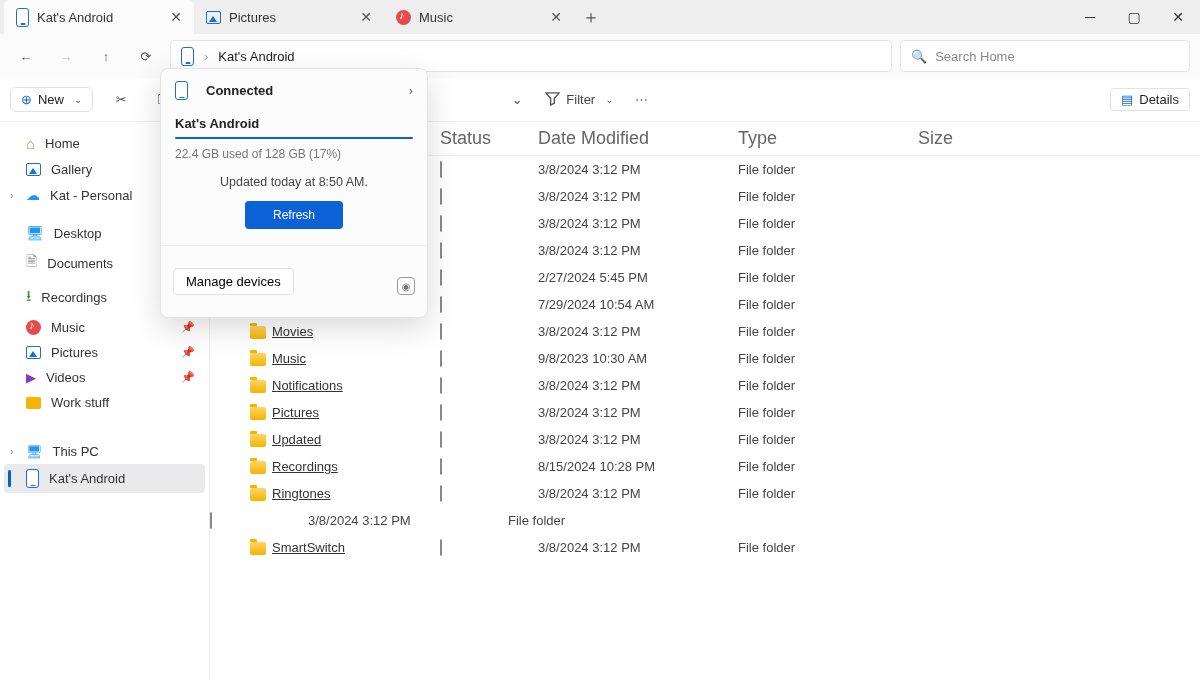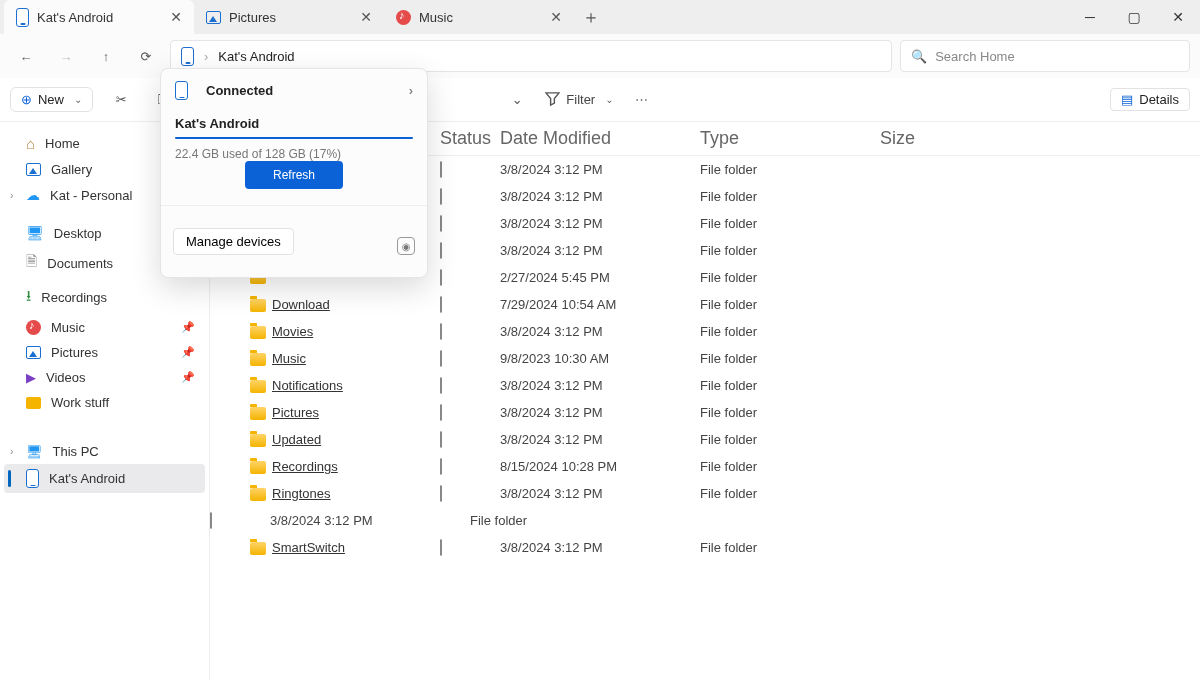--- a/index.html
+++ b/index.html
@@ -26,21 +26,21 @@
   .side-item { display:flex; align-items:center; gap:10px; padding:5px 10px 5px 22px; border-radius:4px; color:#333; position:relative;}
   .side-item.selected { background:#eaeaec;}
   .side-item.selected::before { content:""; position:absolute; left:4px; top:6px; bottom:6px; width:3px; background:#0067c0; border-radius:2px;}
   .side-item .pin { margin-left:auto; color:#999; font-size:11px;}
   .side-item .chev { position:absolute; left:6px; color:#888; font-size:10px;}
   .side-sep { height:12px;}
   .content { flex:1; position:relative; }
   .header-row { display:flex; padding:6px 0; border-bottom:1px solid #eee; color:#666; font-size:18px;}
   .col-name { width:230px; padding-left:40px;}
   .col-status { width:60px;}
-  .col-date { width:200px;}
+  .col-date { width:200px;margin-left:38px;}
   .col-type { width:180px;}
   .col-size { width:100px;}
   .filelist {}
   .filerow { display:flex; align-items:center; height:27px; font-size:13px; color:#444;}
   .filerow .col-name { display:flex; align-items:flex-end; gap:6px; color:#333;text-decoration:underline;}
   .folder-ic { width:16px; height:13px; background:linear-gradient(#ffd467,#f4b400); border-radius:2px; position:relative;}
   .folder-ic::before{content:"";position:absolute;top:-3px;left:0;width:7px;height:3px;background:#f4b400;border-radius:1px 1px 0 0;}
   .status-ic { width:12px;height:14px;border:1px solid #888;border-radius:2px;}
   
   .popup { position:absolute; left:160px; top:68px; width:268px; background:#fcfcfd; border:1px solid #e5e5e7; border-radius:8px; box-shadow:0 10px 30px rgba(0,0,0,.15); z-index:50; overflow:hidden;}
@@ -362,19 +362,20 @@
 <div class="popup">
   <div class="popup-head">
     <span class="phone-ic"></span>
     <span>Connected</span>
     <span class="arrow">›</span>
   </div>
   <div class="popup-body">
     <div class="popup-title">Kat's Android</div>
     <div class="popup-rule"></div>
     <div class="popup-sub">22.4 GB used of 128 GB (17%)</div>
+    <div class="popup-updated">Updated today at 8:50 AM.</div>
     <button class="refresh-btn">Refresh</button>
   </div>
   <div class="popup-foot">
     <button class="manage-btn">Manage devices</button>
     <span class="cam-ic">◉</span>
   </div>
 </div>
 
 </body></html>

